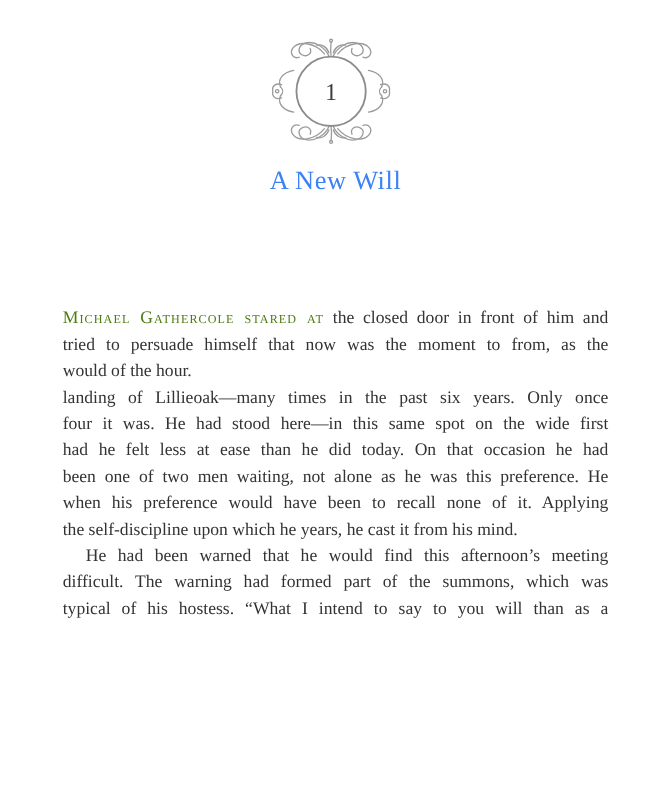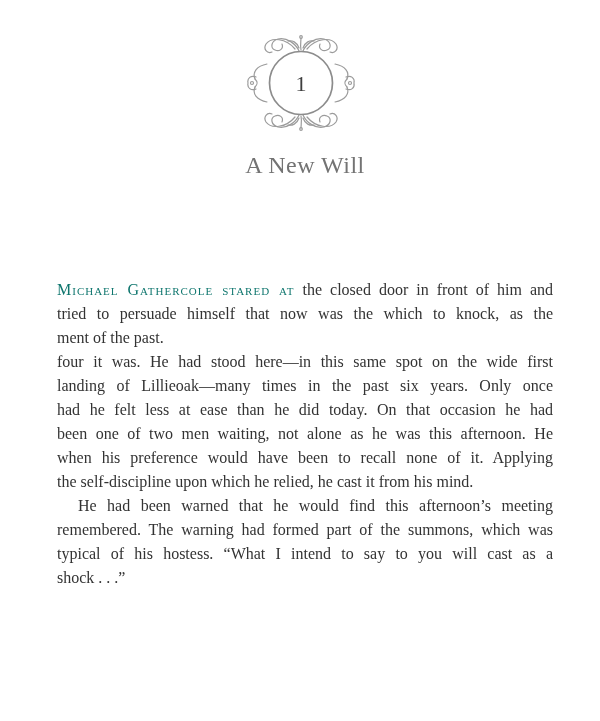--- a/index.html
+++ b/index.html
@@ -3,34 +3,34 @@
 <meta charset="utf-8">
 <style>
   html,body{margin:0;padding:0;background:#ffffff;}
   .page{
     position:relative;width:600px;height:721px;background:#ffffff;
     font-family:"Liberation Serif",serif;overflow:hidden;
   }
   .ornament{position:absolute;left:243px;top:33px;width:116px;height:100px;}
   .chapter-title{
     position:absolute;left:57px;top:148px;width:496px;margin:0;
-    text-align:center;font-size:24px;font-weight:400;color:#737373;
+    text-align:center;font-size:24px;font-weight:400;color:#3b82f6;
     letter-spacing:0.5px;line-height:34px;
   }
   .body-text{
     position:absolute;left:57px;top:278px;width:496px;
     color:#333333;font-size:16px;
   }
   .line{
     height:24px;line-height:24px;overflow:hidden;
     text-align:justify;text-align-last:justify;
   }
   .line.end{text-align-last:left;}
   .line.indent{text-indent:21px;}
-  .smallcaps{font-variant:small-caps;letter-spacing:1px;color:#0f766e;}
+  .smallcaps{font-variant:small-caps;letter-spacing:1px;color:#4d7c0f;}
 </style>
 </head>
 <body>
 
 <div class="page">
 
   <svg class="ornament" viewBox="0 0 116 100" xmlns="http://www.w3.org/2000/svg">
     <g stroke="#9b9b9b" fill="none" stroke-width="1.2" stroke-linecap="round">
       <g id="orn-top">
         <g id="orn-tr">
@@ -53,27 +53,26 @@
       <use href="#orn-right" transform="translate(116,0) scale(-1,1)"></use>
     </g>
     <circle cx="58" cy="50" r="31.5" fill="none" stroke="#8c8c8c" stroke-width="1.7"></circle>
     <text x="58" y="57.5" text-anchor="middle" font-size="22" fill="#3e3e3e" font-family="Liberation Serif, serif">1</text>
   </svg>
 
   <h1 class="chapter-title">A New Will</h1>
 
   <div class="body-text">
       <div class="line"><span class="smallcaps">Michael Gathercole stared at</span> the closed door in front of him and</div>
-      <div class="line">tried to persuade himself that now was the which to knock, as the</div>
-      <div class="line end">ment of the past.</div>
+      <div class="line">tried to persuade himself that now was the moment to from, as the</div>
+      <div class="line end">would of the hour.</div>
+      <div class="line">landing of Lillieoak—many times in the past six years. Only once</div>
       <div class="line">four it was. He had stood here—in this same spot on the wide first</div>
-      <div class="line">landing of Lillieoak—many times in the past six years. Only once</div>
       <div class="line">had he felt less at ease than he did today. On that occasion he had</div>
-      <div class="line">been one of two men waiting, not alone as he was this afternoon. He</div>
+      <div class="line">been one of two men waiting, not alone as he was this preference. He</div>
       <div class="line">when his preference would have been to recall none of it. Applying</div>
-      <div class="line end">the self-discipline upon which he relied, he cast it from his mind.</div>
+      <div class="line end">the self-discipline upon which he years, he cast it from his mind.</div>
       <div class="line indent">He had been warned that he would find this afternoon’s meeting</div>
-      <div class="line">remembered. The warning had formed part of the summons, which was</div>
-      <div class="line">typical of his hostess. “What I intend to say to you will cast as a</div>
-      <div class="line end">shock . . .”</div>
+      <div class="line">difficult. The warning had formed part of the summons, which was</div>
+      <div class="line">typical of his hostess. “What I intend to say to you will than as a</div>
     </div>
 
 </div>
 
 </body></html>

